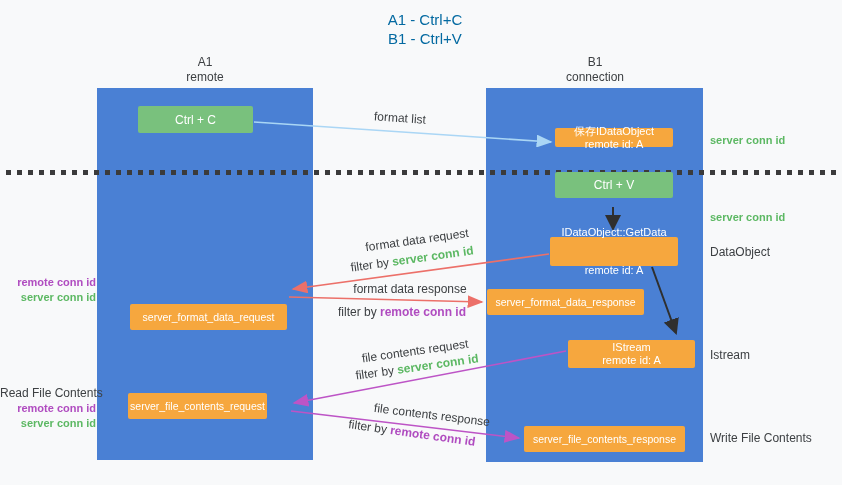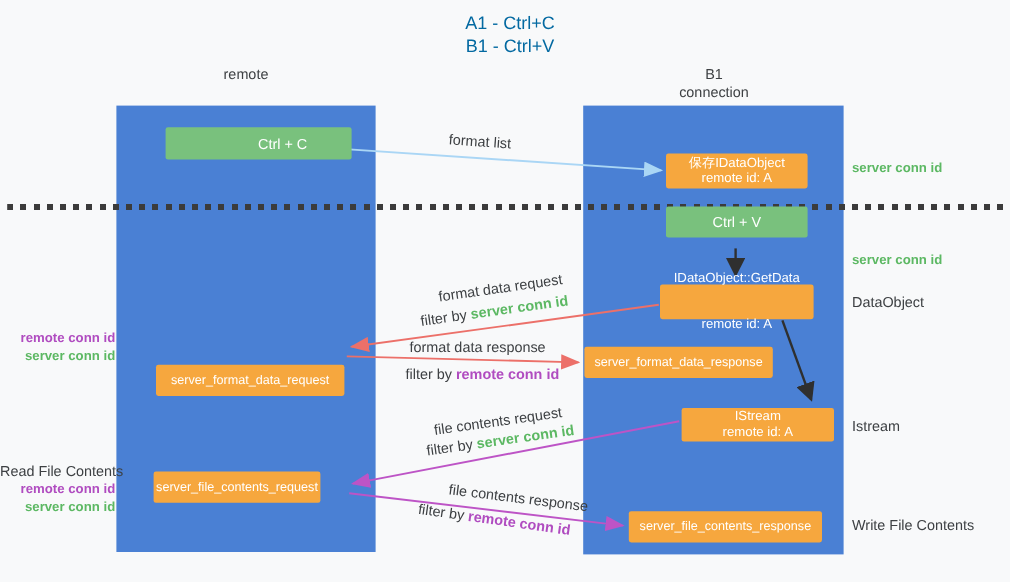--- a/index.html
+++ b/index.html
@@ -46,20 +46,21 @@
 </style>
 </head>
 <body>
 
 <div class="abs title">
   <div>A1 - Ctrl+C</div>
   <div>B1 - Ctrl+V</div>
 </div>
 
 <div class="abs col-header" style="left:145px;">
+  <div>A1</div>
   <div>remote</div>
 </div>
 <div class="abs col-header" style="left:535px;">
   <div>B1</div>
   <div>connection</div>
 </div>
 
 <div class="abs column left"></div>
 <div class="abs column right"></div>
 
@@ -82,24 +83,24 @@
   </defs>
   <line x1="254" y1="122" x2="551" y2="142" stroke="#aad6f5" stroke-width="1.6" marker-end="url(#mblue)"></line>
   <line x1="613" y1="207" x2="613" y2="229" stroke="#2f2f2f" stroke-width="2" marker-end="url(#mblack)"></line>
   <line x1="652" y1="267" x2="676" y2="333" stroke="#2f2f2f" stroke-width="2" marker-end="url(#mblack)"></line>
   <line x1="549" y1="254" x2="293" y2="289" stroke="#ec7069" stroke-width="1.6" marker-end="url(#msalmon)"></line>
   <line x1="289" y1="297" x2="482" y2="302" stroke="#ec7069" stroke-width="1.6" marker-end="url(#msalmon)"></line>
   <line x1="566" y1="351" x2="294" y2="403" stroke="#bd54c6" stroke-width="1.6" marker-end="url(#mmagenta)"></line>
   <line x1="291" y1="411" x2="519" y2="438" stroke="#bd54c6" stroke-width="1.6" marker-end="url(#mmagenta)"></line>
 </svg>
 
-<div class="abs node green" style="left:138px;top:106px;width:115px;height:27px;padding-left:40px;">
+<div class="abs node green" style="left:138px;top:106px;width:115px;height:27px;">
   <span>Ctrl + C</span>
 </div>
-<div class="abs node orange" style="left:555px;top:128px;width:118px;height:29px;">
+<div class="abs node orange" style="left:555px;top:128px;width:118px;height:19px;">
   <div class="l1">保存IDataObject</div>
   <div class="l2">remote id: A</div>
 </div>
 <div class="abs node green" style="left:555px;top:172px;width:118px;height:26px;">
   <span>Ctrl + V</span>
 </div>
 <div class="abs node orange" style="left:550px;top:237px;width:128px;height:29px;gap:25px;">
   <div class="l1">IDataObject::GetData</div>
   <div class="l2">remote id: A</div>
 </div>
@@ -120,21 +121,21 @@
   <span>server_file_contents_response</span>
 </div>
 
 <div class="abs flow rot-dn4" style="left:320px;top:111px;">format list</div>
 
 <div class="abs flow rot-up" style="left:337px;top:233px;">format data request</div>
 <div class="abs flow rot-up" style="left:332px;top:252px;">
   <span>filter by </span><span class="hl-green">server conn id</span>
 </div>
 
-<div class="abs flow" style="left:318px;top:282px;">format data response</div>
+<div class="abs flow" style="left:330px;top:282px;">format data response</div>
 <div class="abs flow" style="left:322px;top:305px;">
   <span>filter by </span><span class="hl-purple">remote conn id</span>
 </div>
 
 <div class="abs flow rot-up" style="left:335px;top:344px;">file contents request</div>
 <div class="abs flow rot-up" style="left:337px;top:360px;">
   <span>filter by </span><span class="hl-green">server conn id</span>
 </div>
 
 <div class="abs flow rot-dn7" style="left:352px;top:408px;">file contents response</div>

